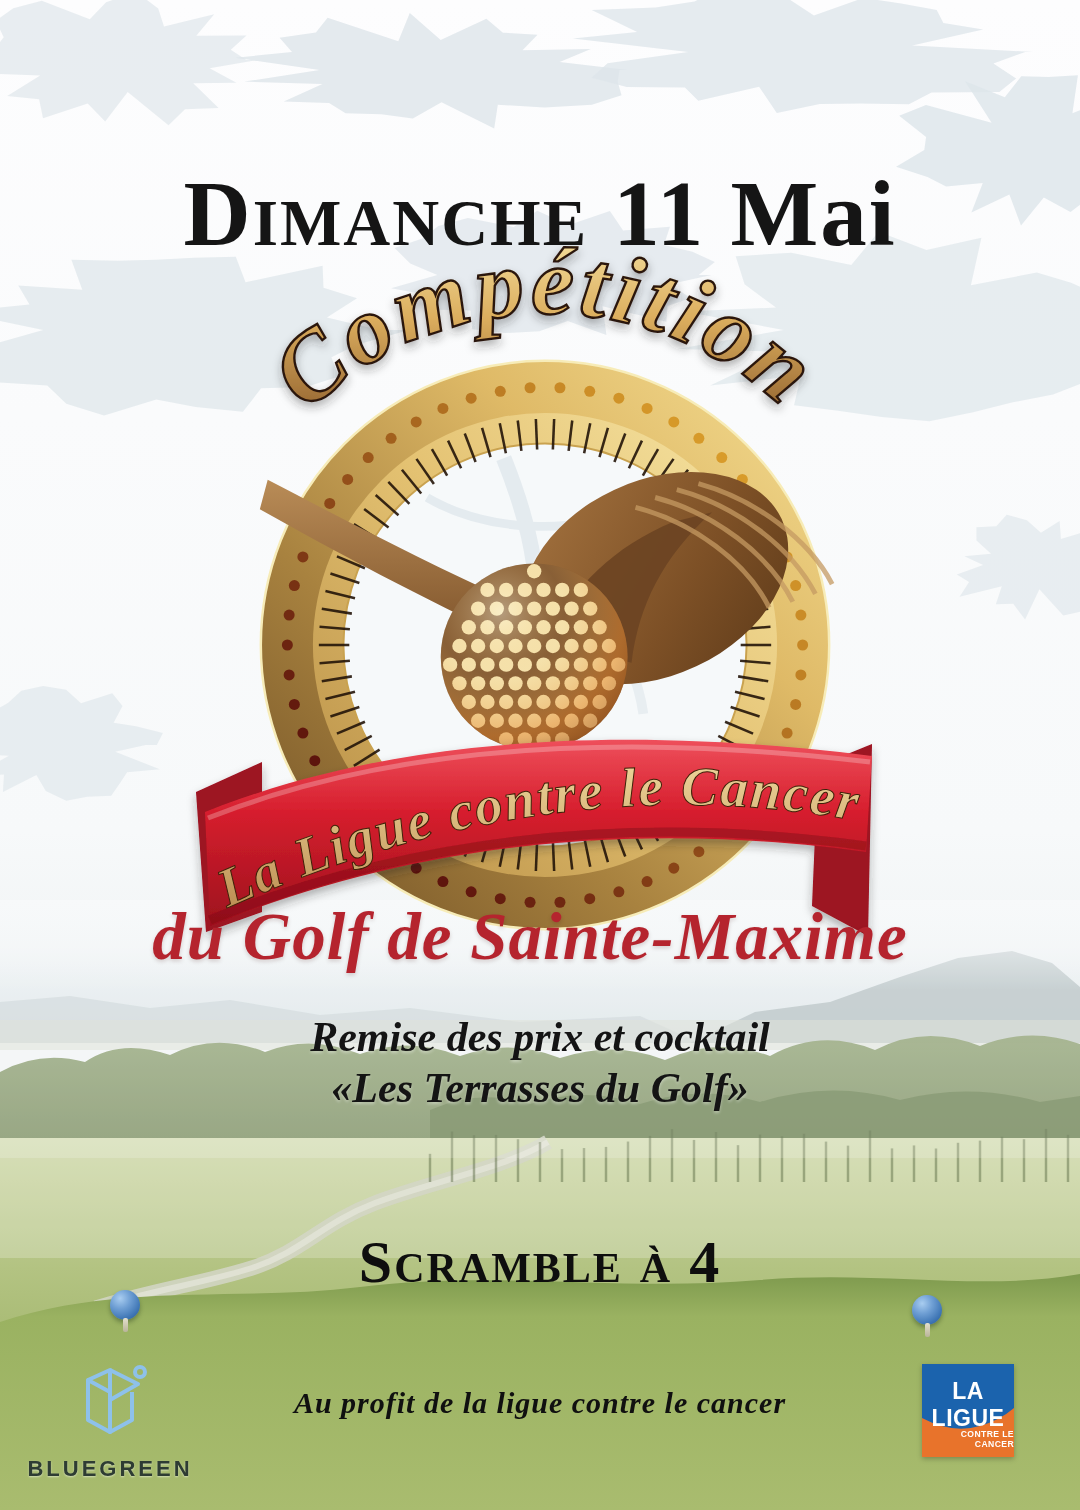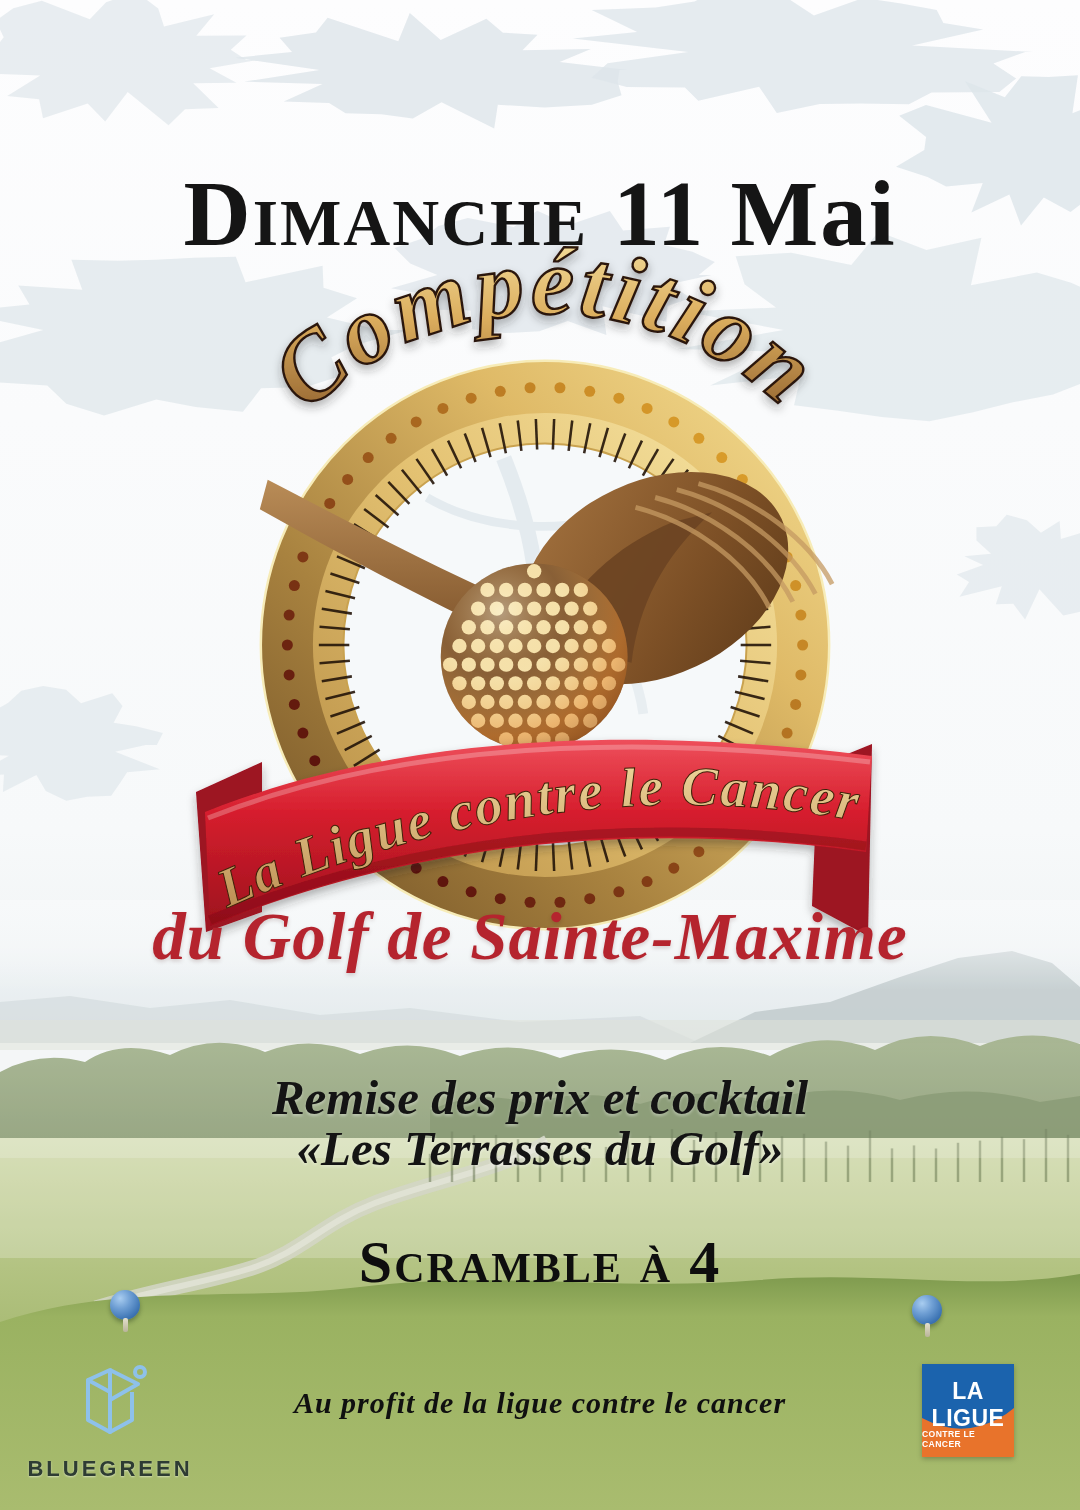--- a/index.html
+++ b/index.html
@@ -14,22 +14,22 @@
     top:128px;left:0;width:1080px;text-align:center;color:#151515;
     font-weight:700;font-size:93px;white-space:nowrap;letter-spacing:2px;margin-top:32px;
   }
   .sc{font-variant:small-caps;}
   .subtitle{
     top:898px;left:0;width:1060px;text-align:center;color:#b5242e;
     font-style:italic;font-weight:700;font-size:67px;letter-spacing:1px;
     text-shadow:0 2px 4px rgba(60,10,10,.18);white-space:nowrap;
   }
   .details{
-    top:1072px;left:0;width:1080px;text-align:center;color:#141414;
-    font-style:italic;font-weight:700;font-size:49px;line-height:51px;
+    top:1012px;left:0;width:1080px;text-align:center;color:#141414;
+    font-style:italic;font-weight:700;font-size:42px;line-height:51px;
     text-shadow:0 2px 3px rgba(255,255,255,.35);
   }
   .fmt1{top:1228px;}
   .fmt2{top:1283px;}
   .fmtline{
     left:0;width:1080px;text-align:center;color:#0e0e0e;
     font-variant:small-caps;font-weight:700;font-size:60px;letter-spacing:2px;white-space:nowrap;
   }
   .footer-script{
     top:1386px;left:0;width:1080px;text-align:center;color:#101010;
@@ -45,21 +45,21 @@
     font-family:"Liberation Sans",sans-serif;font-weight:700;font-size:22px;
     letter-spacing:3px;color:#2e3c33;margin-top:18px;text-shadow:0 1px 2px rgba(255,255,255,.5);
   }
   .laligue{top:1364px;left:922px;width:92px;height:93px;box-shadow:0 2px 5px rgba(0,0,0,.25);}
   .laligue .blue{position:absolute;inset:0;background:#1b63ad;}
   .laligue .top-label{
     position:absolute;top:14px;left:0;width:100%;text-align:center;color:#ffffff;
     font-family:"Liberation Sans",sans-serif;font-weight:700;font-size:23px;letter-spacing:.5px;
   }
   .laligue .bottom-label{
-    position:absolute;bottom:8px;left:0;width:100%;text-align:left;color:#ffffff;
+    position:absolute;bottom:8px;left:0;width:100%;text-align:right;color:#ffffff;
     font-family:"Liberation Sans",sans-serif;font-weight:700;font-size:8.6px;letter-spacing:.4px;
   }
 </style>
 </head>
 <body>
 
 <div class="poster">
 
   <svg class="abs" style="top:0;left:0" width="1080" height="1510" viewBox="0 0 1080 1510">
     <defs>

